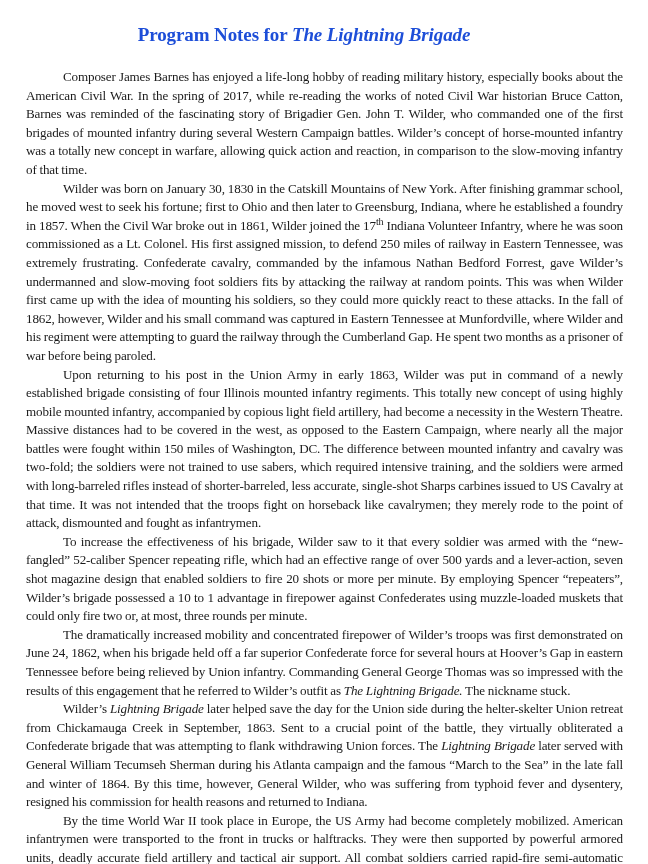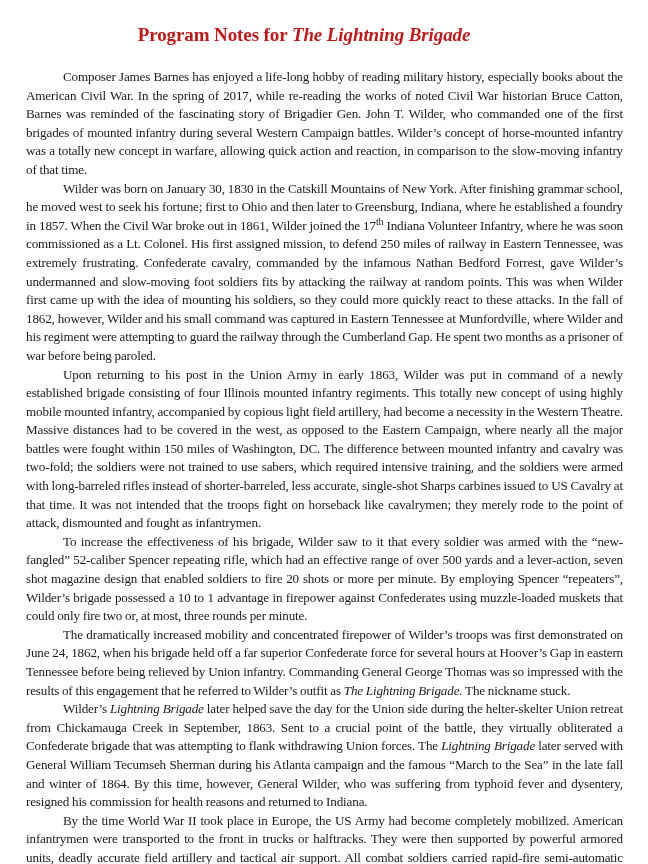--- a/index.html
+++ b/index.html
@@ -5,21 +5,21 @@
     html, body { margin: 0; padding: 0; background: #ffffff; }
     body {
       width: 648px; height: 864px; overflow: hidden;
       font-family: "Liberation Serif", "DejaVu Serif", serif;
       color: #1a1a1a;
     }
     .page { position: relative; width: 648px; height: 864px; }
     .title {
       position: absolute; top: 24px; left: 0; width: 608px;
       text-align: center; font-weight: bold; font-size: 19px;
-      letter-spacing: -0.1px; margin: 0; color: #b91c1c;
+      letter-spacing: -0.1px; margin: 0; color: #1d4ed8;
     }
     .body {
       position: absolute; top: 68px; left: 26px; width: 597px;
       font-size: 13.1px; line-height: 18.6px;
       text-align: justify; letter-spacing: -0.15px; word-spacing: -0.3px;
     }
     .body p { margin: 0; text-indent: 37px; }
     sup { font-size: 10px; line-height: 0; vertical-align: 5px; }
     i { font-style: italic; }
   </style>

